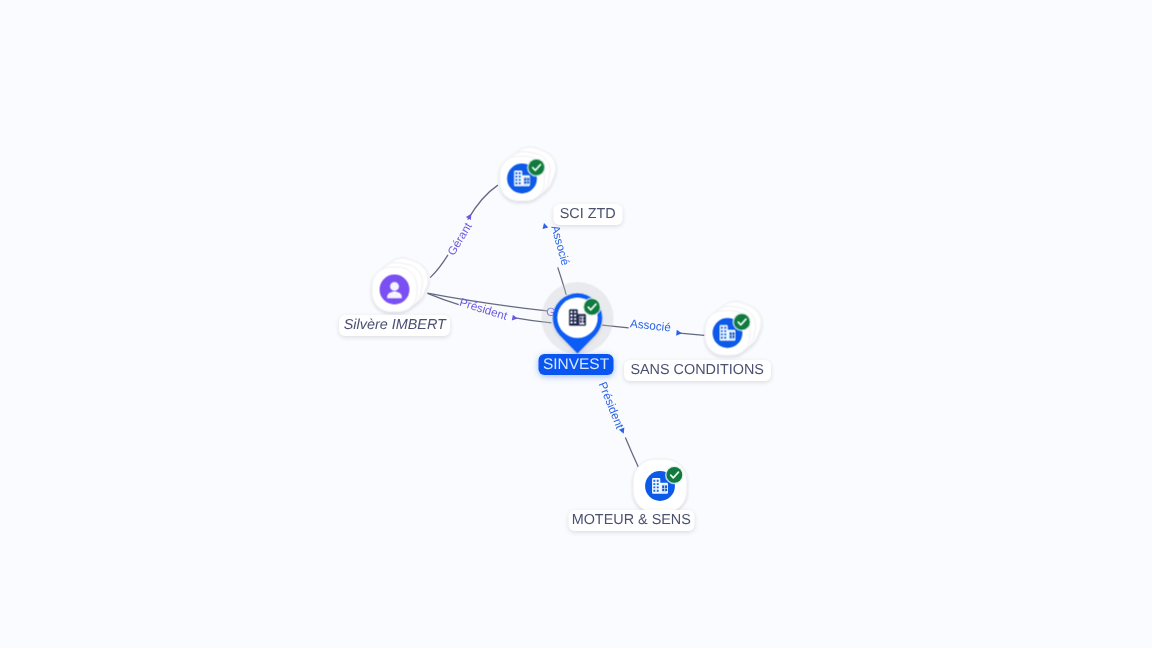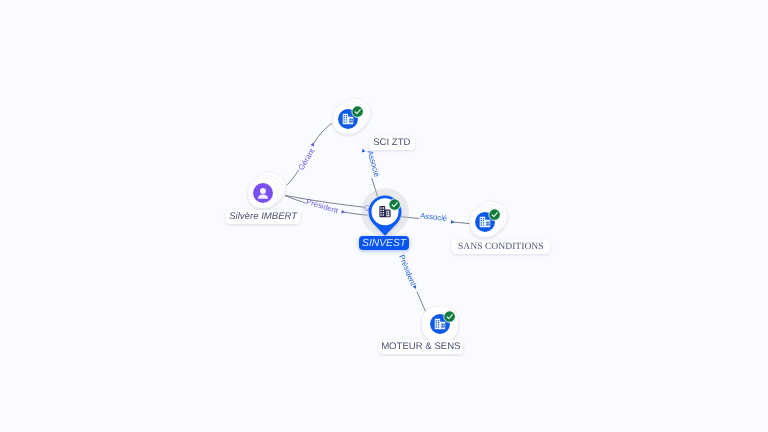--- a/index.html
+++ b/index.html
@@ -11,21 +11,21 @@
   svg.layer{position:absolute;left:0;top:0;width:768px;height:432px;overflow:visible;
             transform:translateZ(0);}
   .node{position:absolute;}
   .nlabel{position:absolute;background:#ffffff;border-radius:4px;
           color:#4a5072;font-size:9.6px;line-height:1;white-space:nowrap;
           box-sizing:border-box;text-align:center;
           transform:translateZ(0);will-change:transform;
           box-shadow:0 1px 3px rgba(60,64,90,.16);}
   .nlabel>span{display:block;position:absolute;left:0;right:0;top:var(--ty,0px);}
   .nlabel.sel{color:#d4e8ff;font-size:10.3px;
-              box-shadow:0 1px 4px rgba(10,84,240,.38);font-style:italic;}
+              box-shadow:0 1px 4px rgba(10,84,240,.38);}
 </style>
 </head>
 <body>
 
 <div id="stage">
   <svg class="layer" id="edgeLayer" viewBox="0 0 768 432">
       <g>
         <path d="M286.8 185.1 C305.5 167.2 309.5 138.6 331.9 123.4" fill="none" stroke="#636a80" stroke-width="0.85" stroke-linecap="butt" stroke-dasharray="19.27 26.97 32.83"></path>
       </g>
       <path d="M-1.55 -1.95 L2.05 0 L-1.55 1.95 Z" fill="#6a5ae2" transform="translate(313.08,144.29) rotate(-58.47)"></path>
@@ -154,21 +154,21 @@
             <path d="M3 3.6 h2.6 v2.6 h-2.6 Z M7.6 3.6 h2.6 v2.6 h-2.6 Z M3 8.1 h2.6 v2.6 h-2.6 Z M7.6 8.1 h2.6 v2.6 h-2.6 Z M3 12.6 h2.6 v2.6 h-2.6 Z M7.6 12.6 h2.6 v2.6 h-2.6 Z M3 17.1 h2.6 v2.6 h-2.6 Z M7.6 17.1 h2.6 v2.6 h-2.6 Z" fill="#1565e0"></path>
             <path d="M15.1 11.4 h2.5 v3.3 h-2.5 Z M19.1 11.4 h2.5 v3.3 h-2.5 Z M15.1 15.6 h2.5 v3.3 h-2.5 Z M19.1 15.6 h2.5 v3.3 h-2.5 Z" fill="#1351bb"></path>
           </g>
           <g>
             <circle cx="35.6" cy="18.6" r="6.3" fill="#dff1e6" opacity="0.8"></circle>
             <circle cx="35.6" cy="18.6" r="5.25" fill="#137a3f"></circle>
             <path d="M33.15 18.8 L34.85 20.55 L38.300000000000004 16.700000000000003" fill="none" stroke="#e8fbee" stroke-width="1.15" stroke-linecap="round" stroke-linejoin="round"></path>
           </g>
         </svg>
       </div>
-      <div class="nlabel" style="left: 452px; top: 239.9px; width: 97.6px; height: 14px; font-family: Liberation Serif, serif;">
+      <div class="nlabel" style="left: 416px; top: 239.9px; width: 97.6px; height: 14px;">
         <span style="--ty: 1.8px;">SANS CONDITIONS</span>
       </div>
       <div class="node" style="left: 414px; top: 298px; width: 52px; height: 52px;">
         <svg width="52" height="52" viewBox="0 0 52 52" style="overflow:visible;display:block">
           <defs>
             <filter id="sh_moteur_sens" x="-60%" y="-60%" width="240%" height="240%">
               <feDropShadow dx="0" dy="1" stdDeviation="1.1" flood-color="#39406a" flood-opacity="0.20"></feDropShadow>
             </filter>
           </defs>
           <g filter="url(#sh_moteur_sens)">

